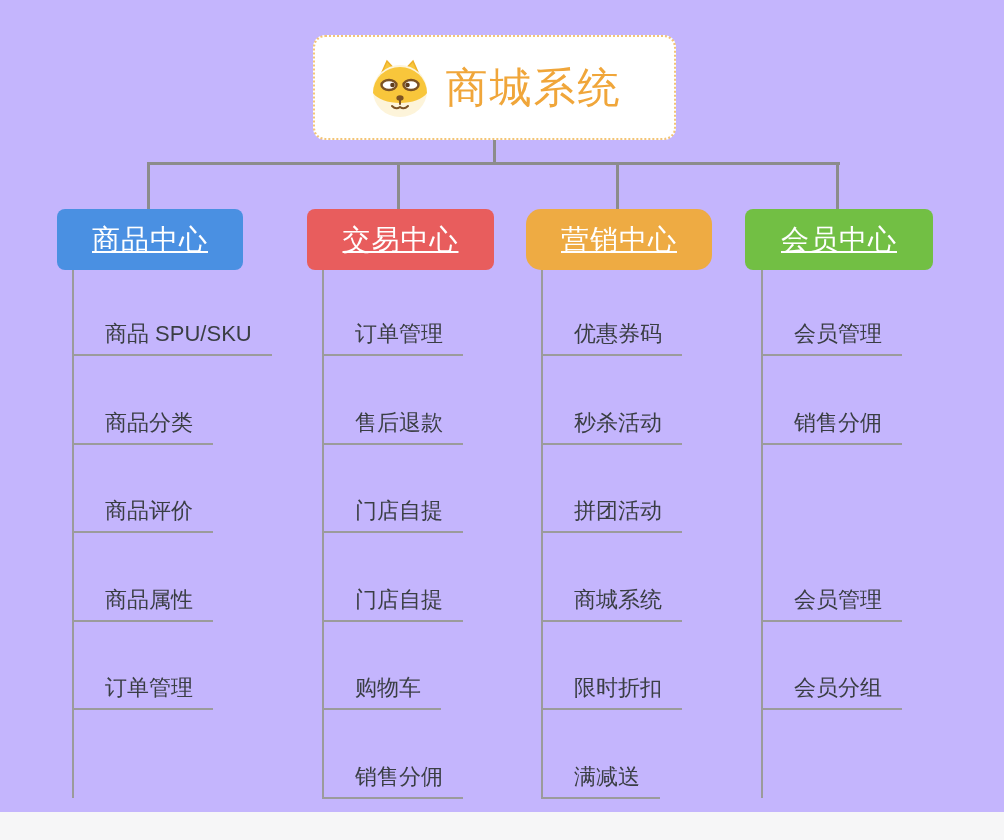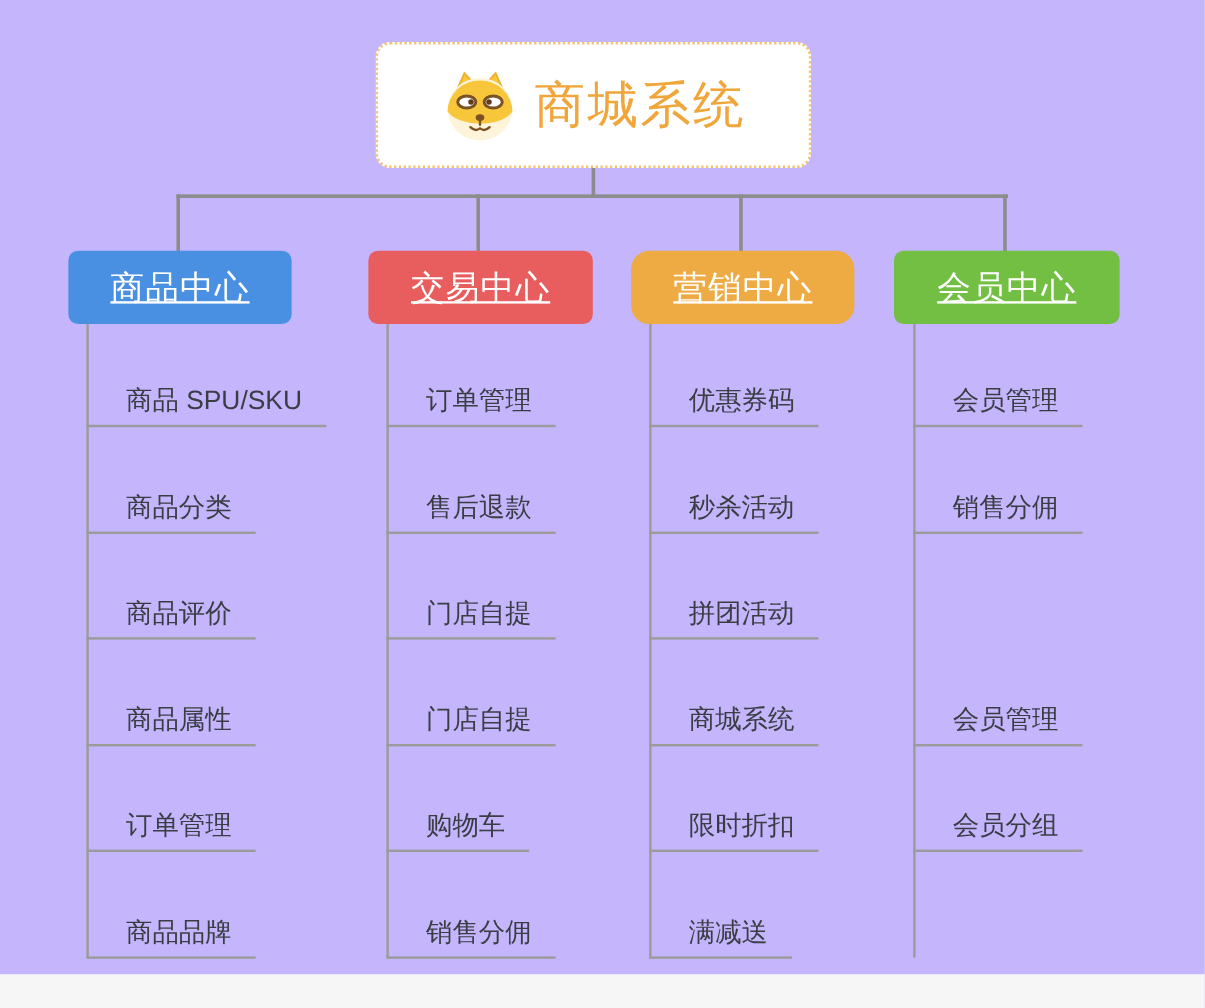--- a/index.html
+++ b/index.html
@@ -88,21 +88,20 @@
   <div class="hdr h3" style="background-color: rgb(238, 171, 67); border-radius: 15px;">营销中心</div>
   <div class="hdr h4" style="background-color: rgb(114, 191, 68);">会员中心</div>
 
   <div class="col c1">
     <div class="vline"></div>
     <div class="leaf r1">商品 SPU/SKU</div>
     <div class="leaf r2">商品分类</div>
     <div class="leaf r3">商品评价</div>
     <div class="leaf r4">商品属性</div>
     <div class="leaf r5">订单管理</div>
-    <div class="leaf r6">商品品牌</div>
   </div>
 
   <div class="col c2">
     <div class="vline"></div>
     <div class="leaf r1">订单管理</div>
     <div class="leaf r2">售后退款</div>
     <div class="leaf r3">门店自提</div>
     <div class="leaf r4">门店自提</div>
     <div class="leaf r5">购物车</div>
     <div class="leaf r6">销售分佣</div>

